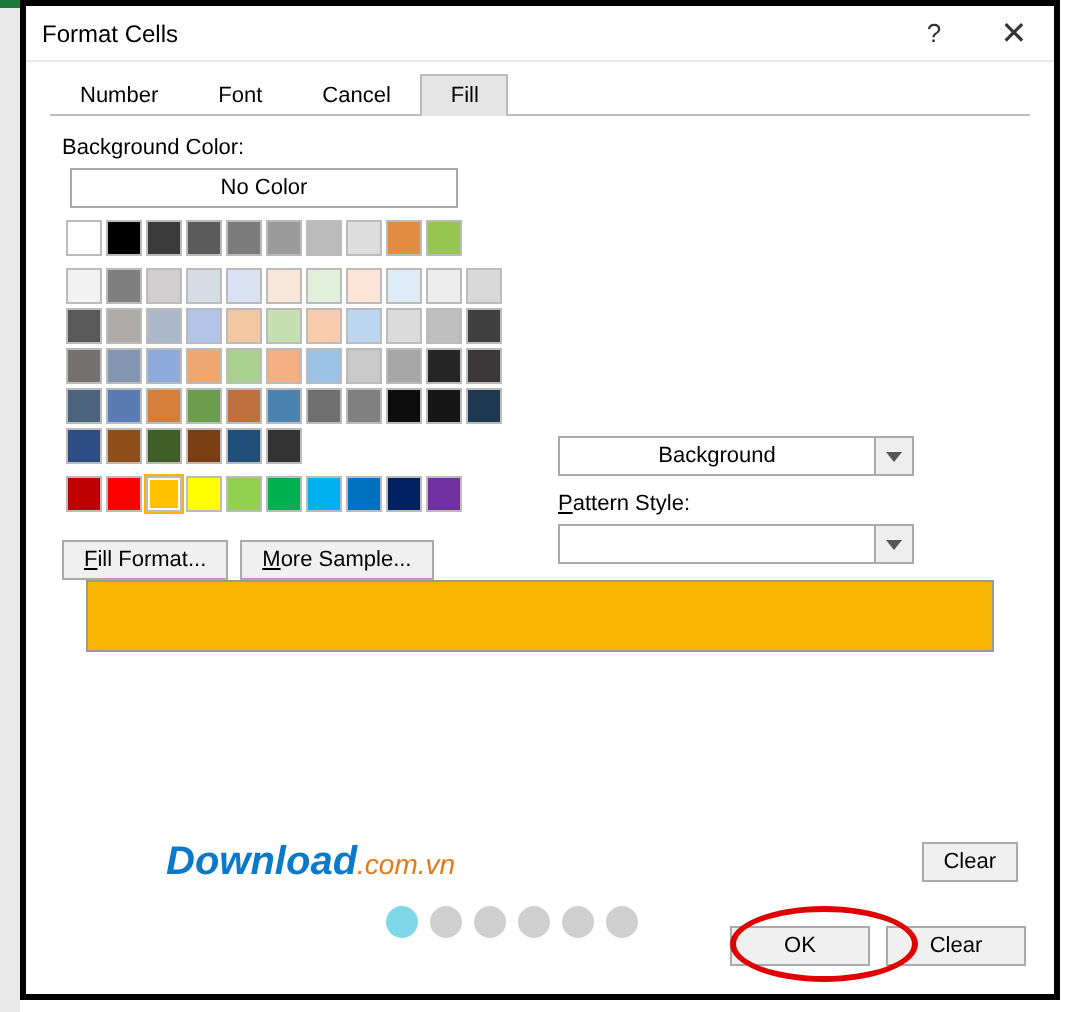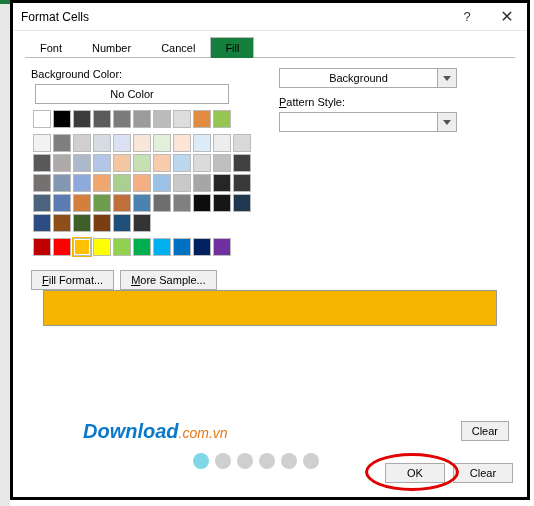--- a/index.html
+++ b/index.html
@@ -5,22 +5,22 @@
 * { box-sizing: border-box; margin: 0; padding: 0; }
 body { font-family: "Segoe UI", Arial, sans-serif; font-size: 11px; background: #fff; width: 534px; height: 506px; position: relative; overflow: hidden; }
 .window { position: absolute; left: 10px; top: 0; width: 520px; height: 500px; background: #fff; border: 3px solid #000000; }
 .titlebar { display: flex; align-items: center; height: 28px; padding: 0 0 0 8px; border-bottom: 1px solid #e8e8e8; }
 .title { flex: 1; font-size: 12px; }
 .tbtn { width: 40px; height: 28px; display: flex; align-items: center; justify-content: center; font-size: 13px; color: #333; }
 .tbtn.close { font-size: 16px; }
 .content { padding: 6px 12px 0; }
 .tabs { display: flex; border-bottom: 1px solid #bbb; }
 .tab { padding: 4px 14px; border: 1px solid transparent; border-bottom: none; margin-bottom: -1px; cursor: pointer; }
-.tab.active { border-color: #bbb; background: #15803d; }
-.body { display: flex; gap: 24px; padding: 10px 6px 0; }
+.tab.active { border-color: #bbb; background: #e5e5e5; }
+.body { display: flex; gap: 24px; padding: 10px 6px 0; align-items: flex-end; }
 .left { width: 224px; }
 .right { flex: 1; }
 .lbl { margin-bottom: 4px; }
 .lblu { margin-bottom: 4px; }
 .lblu .u { text-decoration: underline; }
 .nocolor { width: 194px; height: 20px; border: 1px solid #aaa; text-align: center; line-height: 18px; margin-bottom: 6px; margin-left: 4px; }
 .swatches { display: flex; flex-wrap: wrap; gap: 2px; width: 222px; margin-left: 2px; }
 .sw { width: 18px; height: 18px; border: 1px solid #bbb; cursor: pointer; }
 .sw.selected { outline: 1px solid #f7b500; box-shadow: inset 0 0 0 1px #fff; }
 .gap { width: 100%; height: 6px; }
@@ -32,41 +32,41 @@
 .ddbtn { width: 20px; height: 20px; border: 1px solid #aaa; background: #eee; display: flex; align-items: center; justify-content: center; }
 .ddbtn svg { width: 8px; height: 5px; }
 .sample-lbl { margin: 32px 0 4px 8px; }
 .sample-box { margin: 0 18px 0 18px; height: 36px; border: 1px solid #999; }
 .watermark { position: absolute; left: 70px; bottom: 54px; font-size: 20px; font-style: italic; font-weight: bold; }
 .watermark .dl { color: #0a79c9; }
 .watermark .cv { color: #e67817; font-size: 14px; font-weight: normal; }
 .dots { position: absolute; left: 180px; bottom: 28px; display: flex; gap: 6px; }
 .dot { width: 16px; height: 16px; border-radius: 50%; }
 .footer { position: absolute; right: 14px; bottom: 14px; display: flex; gap: 8px; }
-.fbtn { width: 60px; height: 20px; border: 1px solid #aaa; background: #f0f0f0; text-align: center; line-height: 18px; cursor: pointer; margin-top: 12px; }
+.fbtn { width: 70px; height: 20px; border: 1px solid #aaa; background: #f0f0f0; text-align: center; line-height: 18px; cursor: pointer; margin-top: 12px; }
 .clear { position: absolute; right: 18px; bottom: 56px; }
 .ring { position: absolute; width: 94px; height: 38px; border: 3px solid #e00000; border-radius: 50%; right: 68px; bottom: 6px; pointer-events: none; }
 .leftstrip { position: absolute; left: 0; top: 0; width: 10px; height: 506px; background: linear-gradient(#1a7a3b 0 4px, #e8e8e8 4px); }
 </style>
 </head>
 <body>
 
 <div class="leftstrip"></div>
 
 <div class="window">
   <div class="titlebar">
     <div class="title">Format Cells</div>
     <div class="tbtn">?</div>
     <div class="tbtn close">✕</div>
   </div>
 
   <div class="content">
     <div class="tabs">
+      <div class="tab">Number</div>
       <div class="tab">Font</div>
-      <div class="tab">Number</div>
       <div class="tab">Cancel</div>
       <div class="tab active">Fill</div>
     </div>
 
     <div class="body">
       <div class="left">
         <div class="lbl">Background Color:</div>
         <div class="nocolor">No Color</div>
         <div class="swatches" id="palette-top">
             <div class="sw" style="background: rgb(255, 255, 255);"></div>

